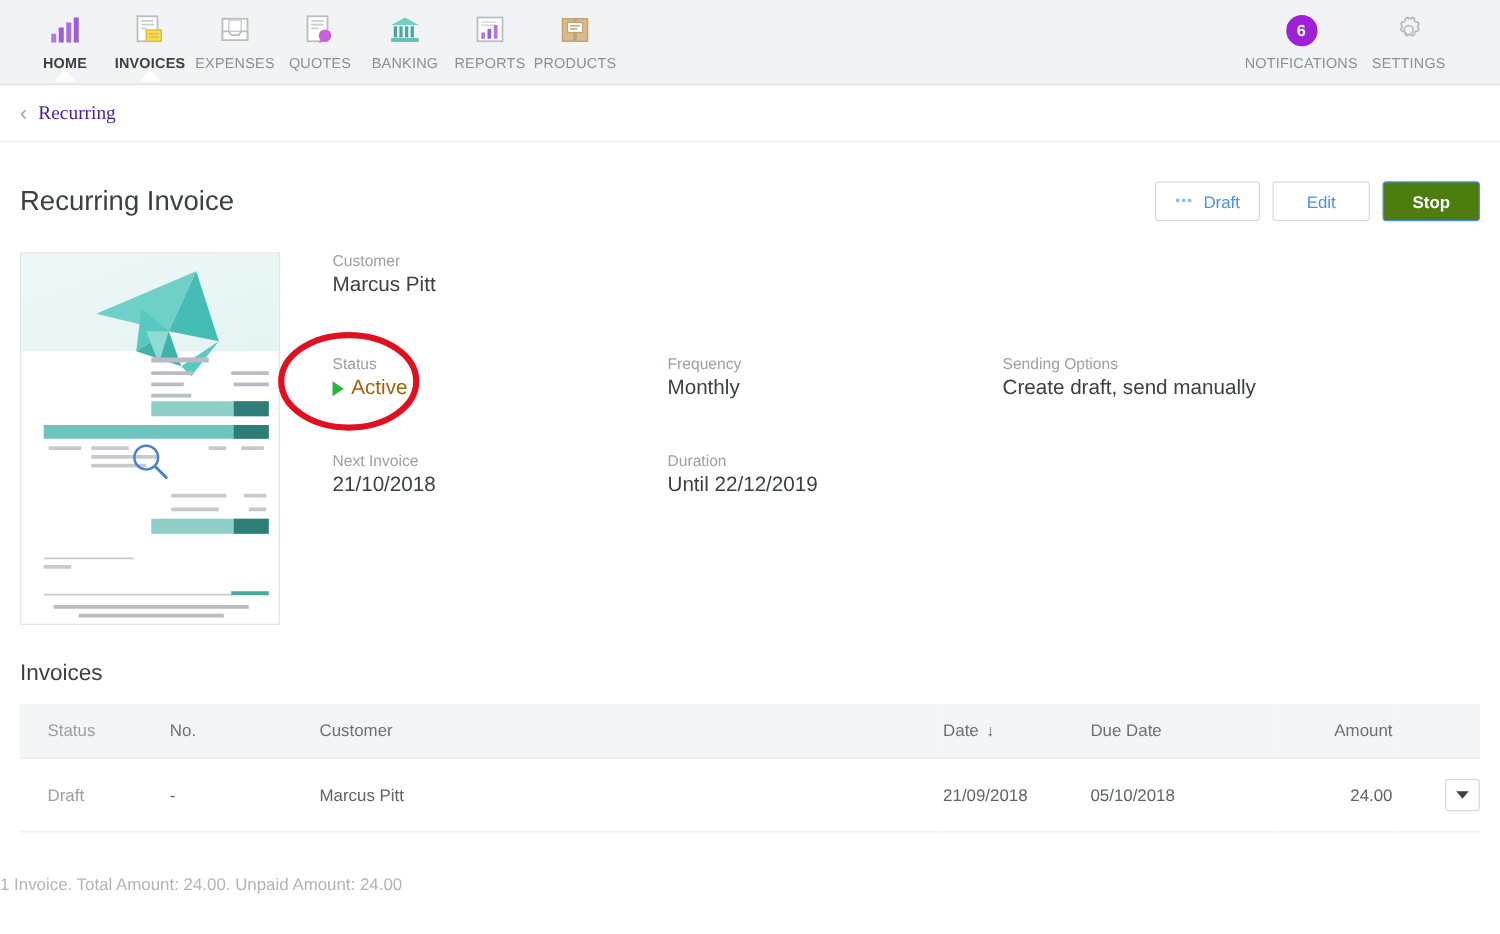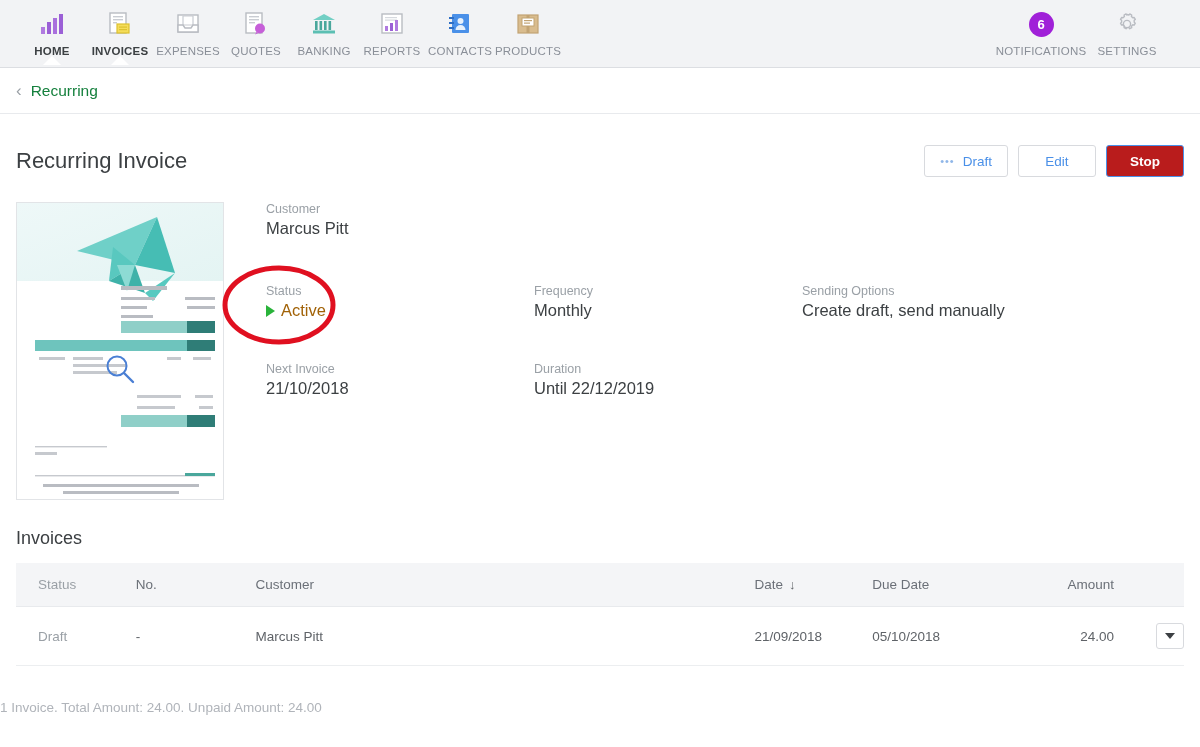--- a/index.html
+++ b/index.html
@@ -69,21 +69,21 @@
     height: 46px;
     display: flex; align-items: center;
     padding: 0 16px;
     border-bottom: 1px solid #e8eaed;
   }
   .crumb { display: flex; align-items: center; cursor: pointer; }
   .crumb-chev {
     font-size: 17px; color: #9aa0a6;
     margin-right: 9px; line-height: 1;
   }
-  .crumb-text { font-size: 15.5px; color: #15803d; }
+  .crumb-text { font-size: 15.5px; color: #4c1d95; font-family: Liberation Serif, serif; }
 
   
   .pagehead {
     display: flex; align-items: center;
     padding: 22px 16px 0 16px;
     height: 72px;
   }
   .page-title { font-size: 22px; font-weight: 400; color: #3c4043; }
   .actions { margin-left: auto; display: flex; gap: 10px; padding-right: 0px; }
   .btn {
@@ -91,21 +91,21 @@
     border-radius: 3px;
     font-size: 13.5px;
     display: flex; align-items: center; justify-content: center;
     cursor: pointer; gap: 8px;
     padding: 0 15px;
   }
   .btn-outline {
     background: #fff; border: 1px solid #d8dade; color: #4a90e8;
   }
   .btn-primary {
-    background: #b91c1c; border: 1px solid #4a90e8; color: #fff; font-weight: 600;
+    background: #4d7c0f; border: 1px solid #4a90e8; color: #fff; font-weight: 600;
   }
   .dots { letter-spacing: 1px; font-size: 11px; color: #8fb6e8; }
 
   
   .details {
     display: flex;
     padding: 16px 16px 0 16px;
     position: relative;
   }
   .thumb {
@@ -290,35 +290,20 @@
             <rect x="6" y="8.5" width="12" height="1.2"></rect>
           </g>
           <rect x="6" y="15" width="3" height="5" fill="#b07ae0"></rect>
           <rect x="11" y="12" width="3" height="8" fill="#9b5fd6"></rect>
           <rect x="16" y="9" width="3" height="11" fill="#b07ae0"></rect>
         </svg>
       </span>
       <span class="nav-label">REPORTS</span>
     </div>
 
-    <div class="nav-item">
-      <span class="nav-icon">
-        <svg width="26" height="26" viewBox="0 0 26 26">
-          <rect x="5" y="3" width="17" height="19" rx="1" fill="#4a90e8"></rect>
-          <g fill="#2f6fc4">
-            <rect x="2" y="6" width="5" height="2"></rect>
-            <rect x="2" y="11" width="5" height="2"></rect>
-            <rect x="2" y="16" width="5" height="2"></rect>
-          </g>
-          <circle cx="13.5" cy="10" r="3" fill="#e8f1fb"></circle>
-          <path d="M8.5 19 a5 5 0 0 1 10 0 z" fill="#e8f1fb"></path>
-        </svg>
-      </span>
-      <span class="nav-label">CONTACTS</span>
-    </div>
 
     <div class="nav-item">
       <span class="nav-icon">
         <svg width="26" height="26" viewBox="0 0 26 26">
           <rect x="3" y="4" width="20" height="18" fill="#d9bc8e" stroke="#c2a373" stroke-width="1.2"></rect>
           <rect x="11.5" y="4" width="3" height="18" fill="#c2a373"></rect>
           <rect x="7" y="7" width="12" height="8" fill="#fff" stroke="#c2a373" stroke-width="1"></rect>
           <g fill="#c2a373">
             <rect x="9" y="9" width="8" height="1.2"></rect>
             <rect x="9" y="11.5" width="6" height="1.2"></rect>

